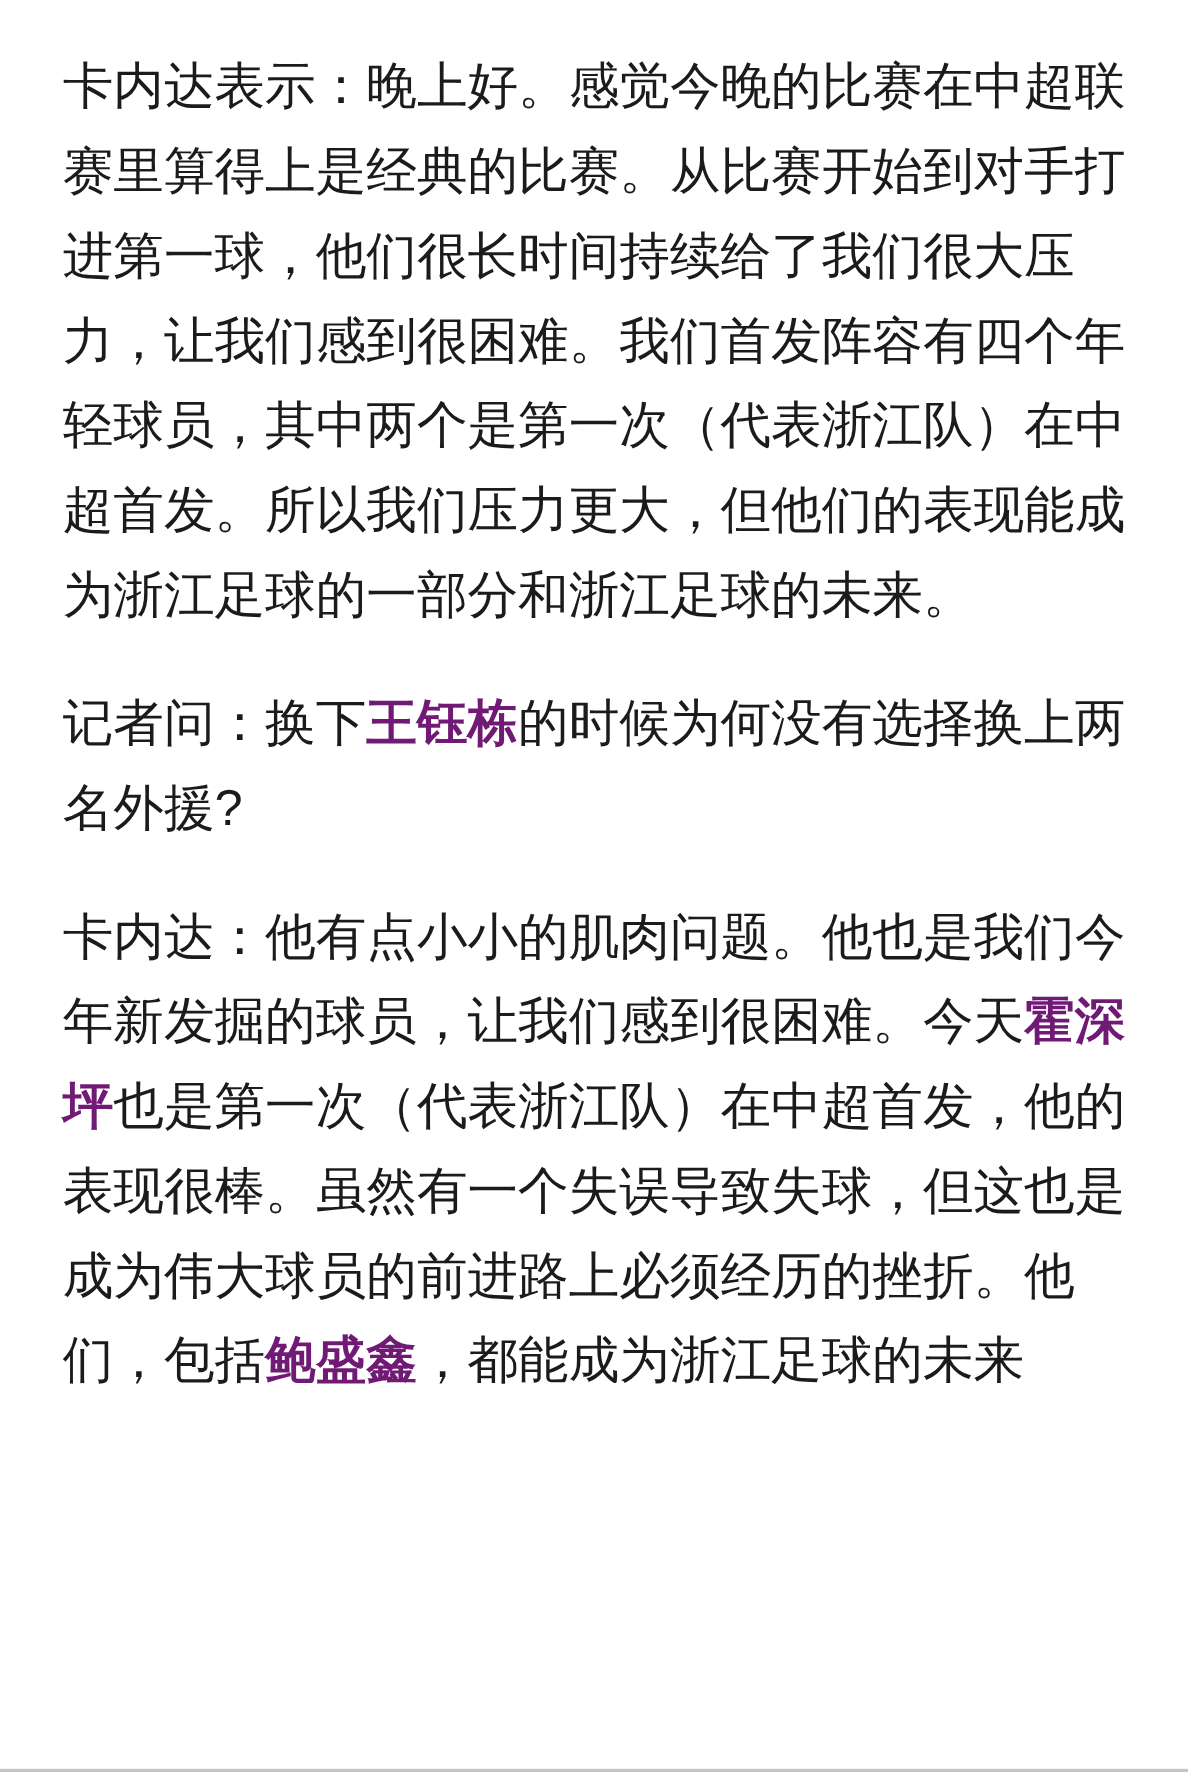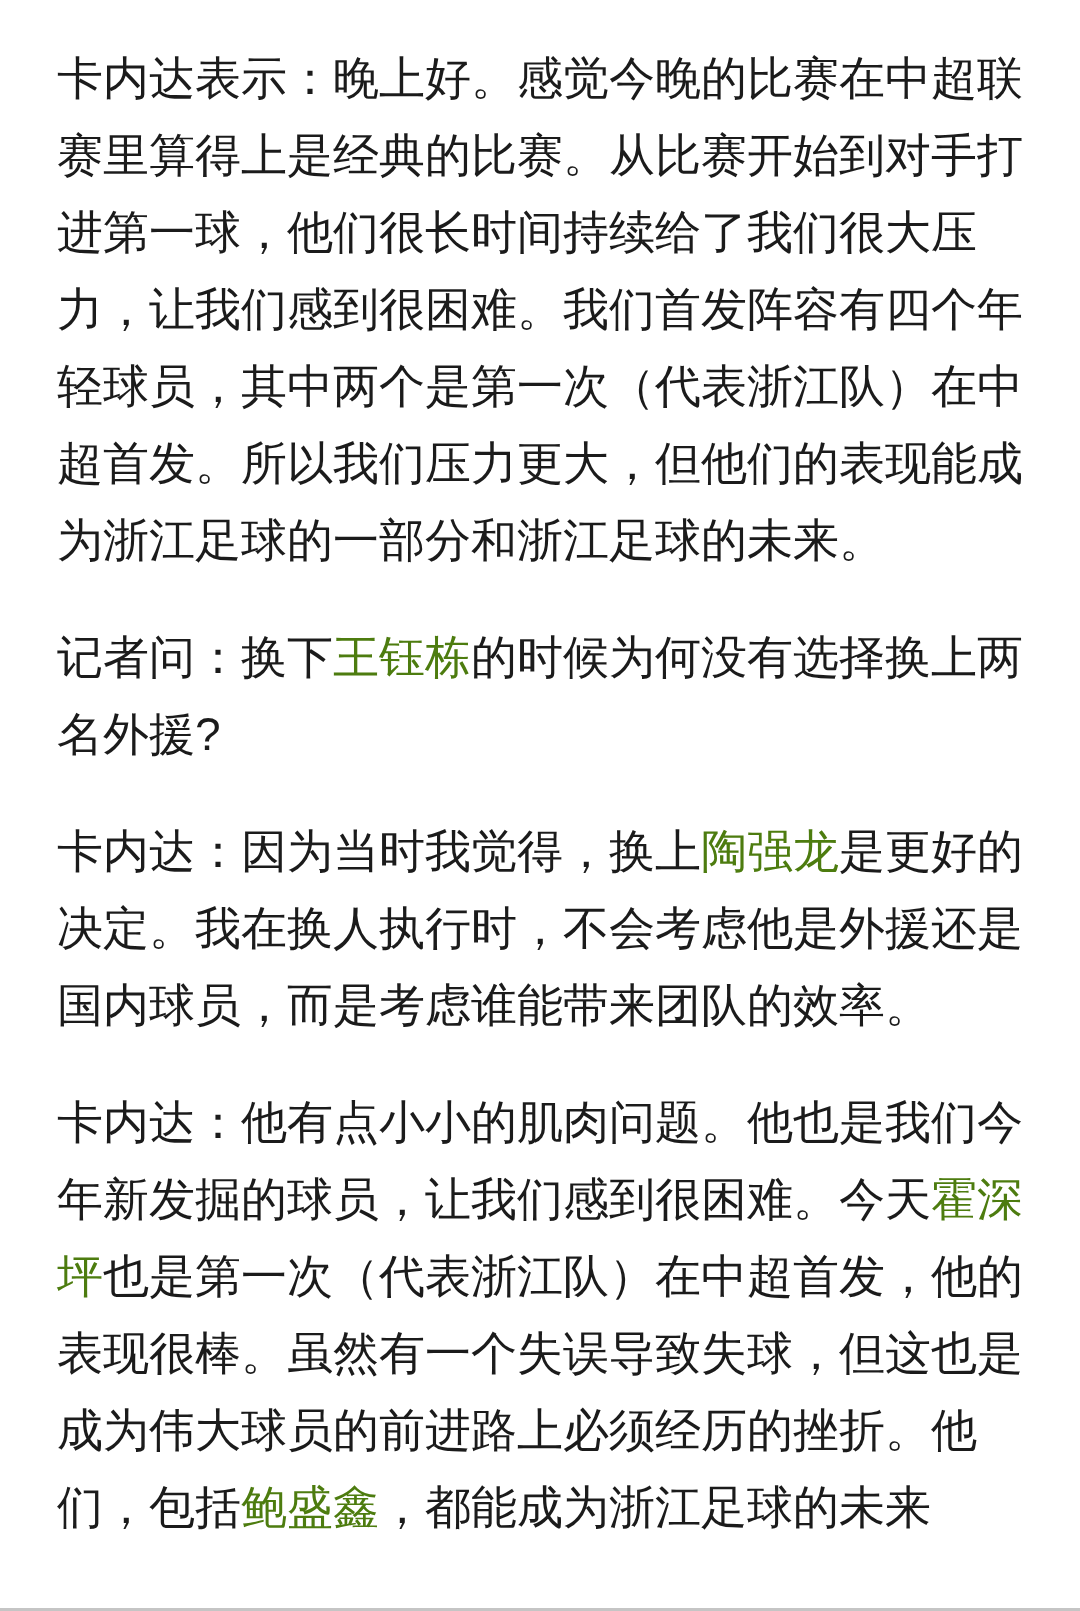--- a/index.html
+++ b/index.html
@@ -28,36 +28,36 @@
     color: #1b1b1b;
     text-align: left;
     word-break: normal;
     font-weight: 400;
   }
   .para {
     margin: 0 0 40px 0;
     padding: 0;
   }
   .plink {
-    color: #4d7c0f;
+    color: #701a75;
     cursor: pointer;
+    font-weight: bold;
   }
   .bottom-edge {
     position: absolute;
     left: 0;
     top: 1608px;
     width: 1080px;
     height: 3px;
     background: #c5c5c5;
   }
 </style>
 </head>
 <body>
 
 <div class="page">
   <div class="article">
       <p class="para"><span>卡内达表示：晚上好。感觉今晚的比赛在中超联赛里算得上是经典的比赛。从比赛开始到对手打进第一球，他们很长时间持续给了我们很大压力，让我们感到很困难。我们首发阵容有四个年轻球员，其中两个是第一次（代表浙江队）在中超首发。所以我们压力更大，但他们的表现能成为浙江足球的一部分和浙江足球的未来。</span></p>
       <p class="para"><span>记者问：换下</span><span class="plink">王钰栋</span><span>的时候为何没有选择换上两名外援?</span></p>
-      <p class="para"><span>卡内达：因为当时我觉得，换上</span><span class="plink">陶强龙</span><span>是更好的决定。我在换人执行时，不会考虑他是外援还是国内球员，而是考虑谁能带来团队的效率。</span></p>
       <p class="para"><span>卡内达：他有点小小的肌肉问题。他也是我们今年新发掘的球员，让我们感到很困难。今天</span><span class="plink">霍深坪</span><span>也是第一次（代表浙江队）在中超首发，他的表现很棒。虽然有一个失误导致失球，但这也是成为伟大球员的前进路上必须经历的挫折。他们，包括</span><span class="plink">鲍盛鑫</span><span>，都能成为浙江足球的未来</span></p>
     </div>
   <div class="bottom-edge"></div>
 </div>
 
 </body></html>

